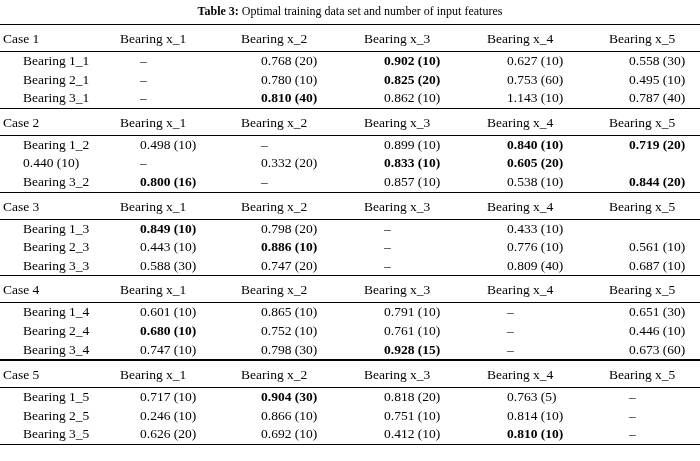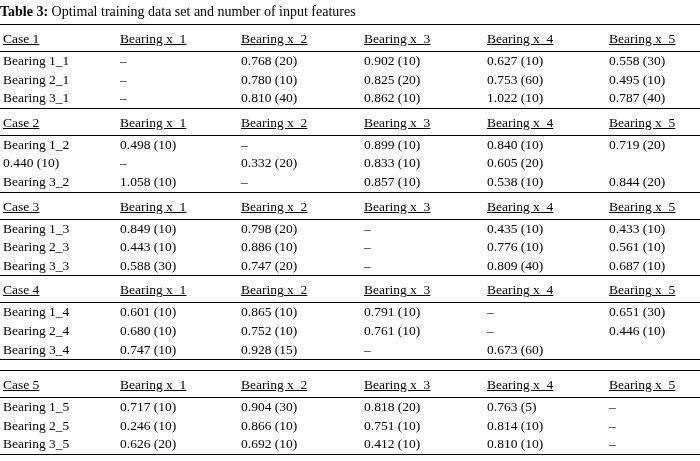--- a/index.html
+++ b/index.html
@@ -8,54 +8,55 @@
     width: 700px;
     height: 461px;
     background: #ffffff;
     color: #000000;
     font-family: "Liberation Serif", serif;
     font-size: 13.5px;
     overflow: hidden;
     position: relative;
   }
   .title {
+    text-align: center;
     padding: 4px 0 5px 0;
     height: 24px;
-    font-size: 14px;
+    font-size: 12px;
     white-space: nowrap;
   }
   .title .bold { font-weight: bold; }
   .table {
     border-top: 1.5px solid #000;
     border-bottom: 1.5px solid #000;
   }
   .section { background: #fff; }
   .section:not(:first-child) { border-top: 1.5px solid #000; }
-  .section.gap-before { margin-top: 10px; }
+  .section.gap-before { margin-top: 0; }
   .section.gap-after { border-bottom: 1.5px solid #000; }
   .row {
     display: grid;
     grid-template-columns: 117px 121px 123px 123px 122px 94px;
   }
   .cell {
     padding-left: 3px;
     white-space: nowrap;
     overflow: hidden;
   }
   .header-row {
     height: 27px;
     line-height: 27px;
     border-bottom: 1px solid #000;
-    text-decoration: underline;
   }
   .data-row {
     height: 18.6px;
     line-height: 18.6px;
-  }
-  .b { font-weight: normal; }
+    padding-left: 20px;
+  }
+  .b { font-weight: bold; }
 </style>
 </head>
 <body>
 
 <div class="page">
   <div class="title">
     <span class="bold">Table 3:</span><span> Optimal training data set and number of input features</span>
   </div>
   <div class="table">
       <div class="section">
@@ -81,21 +82,21 @@
           <div class="cell">0.780 (10)</div>
           <div class="cell b">0.825 (20)</div>
           <div class="cell">0.753 (60)</div>
           <div class="cell">0.495 (10)</div>
         </div>
         <div class="row data-row">
           <div class="cell">Bearing 3_1</div>
           <div class="cell">–</div>
           <div class="cell b">0.810 (40)</div>
           <div class="cell">0.862 (10)</div>
-          <div class="cell">1.022 (10)</div>
+          <div class="cell">1.143 (10)</div>
           <div class="cell">0.787 (40)</div>
         </div>
       </div>
       <div class="section">
         <div class="row header-row">
           <div class="cell">Case 2</div>
           <div class="cell">Bearing x_1</div>
           <div class="cell">Bearing x_2</div>
           <div class="cell">Bearing x_3</div>
           <div class="cell">Bearing x_4</div>
@@ -111,42 +112,41 @@
         </div>
         <div class="row data-row">
           <div class="cell">0.440 (10)</div>
           <div class="cell">–</div>
           <div class="cell">0.332 (20)</div>
           <div class="cell b">0.833 (10)</div>
           <div class="cell b">0.605 (20)</div>
         </div>
         <div class="row data-row">
           <div class="cell">Bearing 3_2</div>
-          <div class="cell b">1.058 (10)</div>
+          <div class="cell b">0.800 (16)</div>
           <div class="cell">–</div>
           <div class="cell">0.857 (10)</div>
           <div class="cell">0.538 (10)</div>
           <div class="cell b">0.844 (20)</div>
         </div>
       </div>
       <div class="section">
         <div class="row header-row">
           <div class="cell">Case 3</div>
           <div class="cell">Bearing x_1</div>
           <div class="cell">Bearing x_2</div>
           <div class="cell">Bearing x_3</div>
           <div class="cell">Bearing x_4</div>
           <div class="cell">Bearing x_5</div>
         </div>
         <div class="row data-row">
           <div class="cell">Bearing 1_3</div>
           <div class="cell b">0.849 (10)</div>
           <div class="cell">0.798 (20)</div>
           <div class="cell">–</div>
-          <div class="cell">0.435 (10)</div>
           <div class="cell">0.433 (10)</div>
         </div>
         <div class="row data-row">
           <div class="cell">Bearing 2_3</div>
           <div class="cell">0.443 (10)</div>
           <div class="cell b">0.886 (10)</div>
           <div class="cell">–</div>
           <div class="cell">0.776 (10)</div>
           <div class="cell">0.561 (10)</div>
         </div>
@@ -180,20 +180,21 @@
           <div class="cell">Bearing 2_4</div>
           <div class="cell b">0.680 (10)</div>
           <div class="cell">0.752 (10)</div>
           <div class="cell">0.761 (10)</div>
           <div class="cell">–</div>
           <div class="cell">0.446 (10)</div>
         </div>
         <div class="row data-row">
           <div class="cell">Bearing 3_4</div>
           <div class="cell">0.747 (10)</div>
+          <div class="cell">0.798 (30)</div>
           <div class="cell b">0.928 (15)</div>
           <div class="cell">–</div>
           <div class="cell">0.673 (60)</div>
         </div>
       </div>
       <div class="section gap-before">
         <div class="row header-row">
           <div class="cell">Case 5</div>
           <div class="cell">Bearing x_1</div>
           <div class="cell">Bearing x_2</div>

